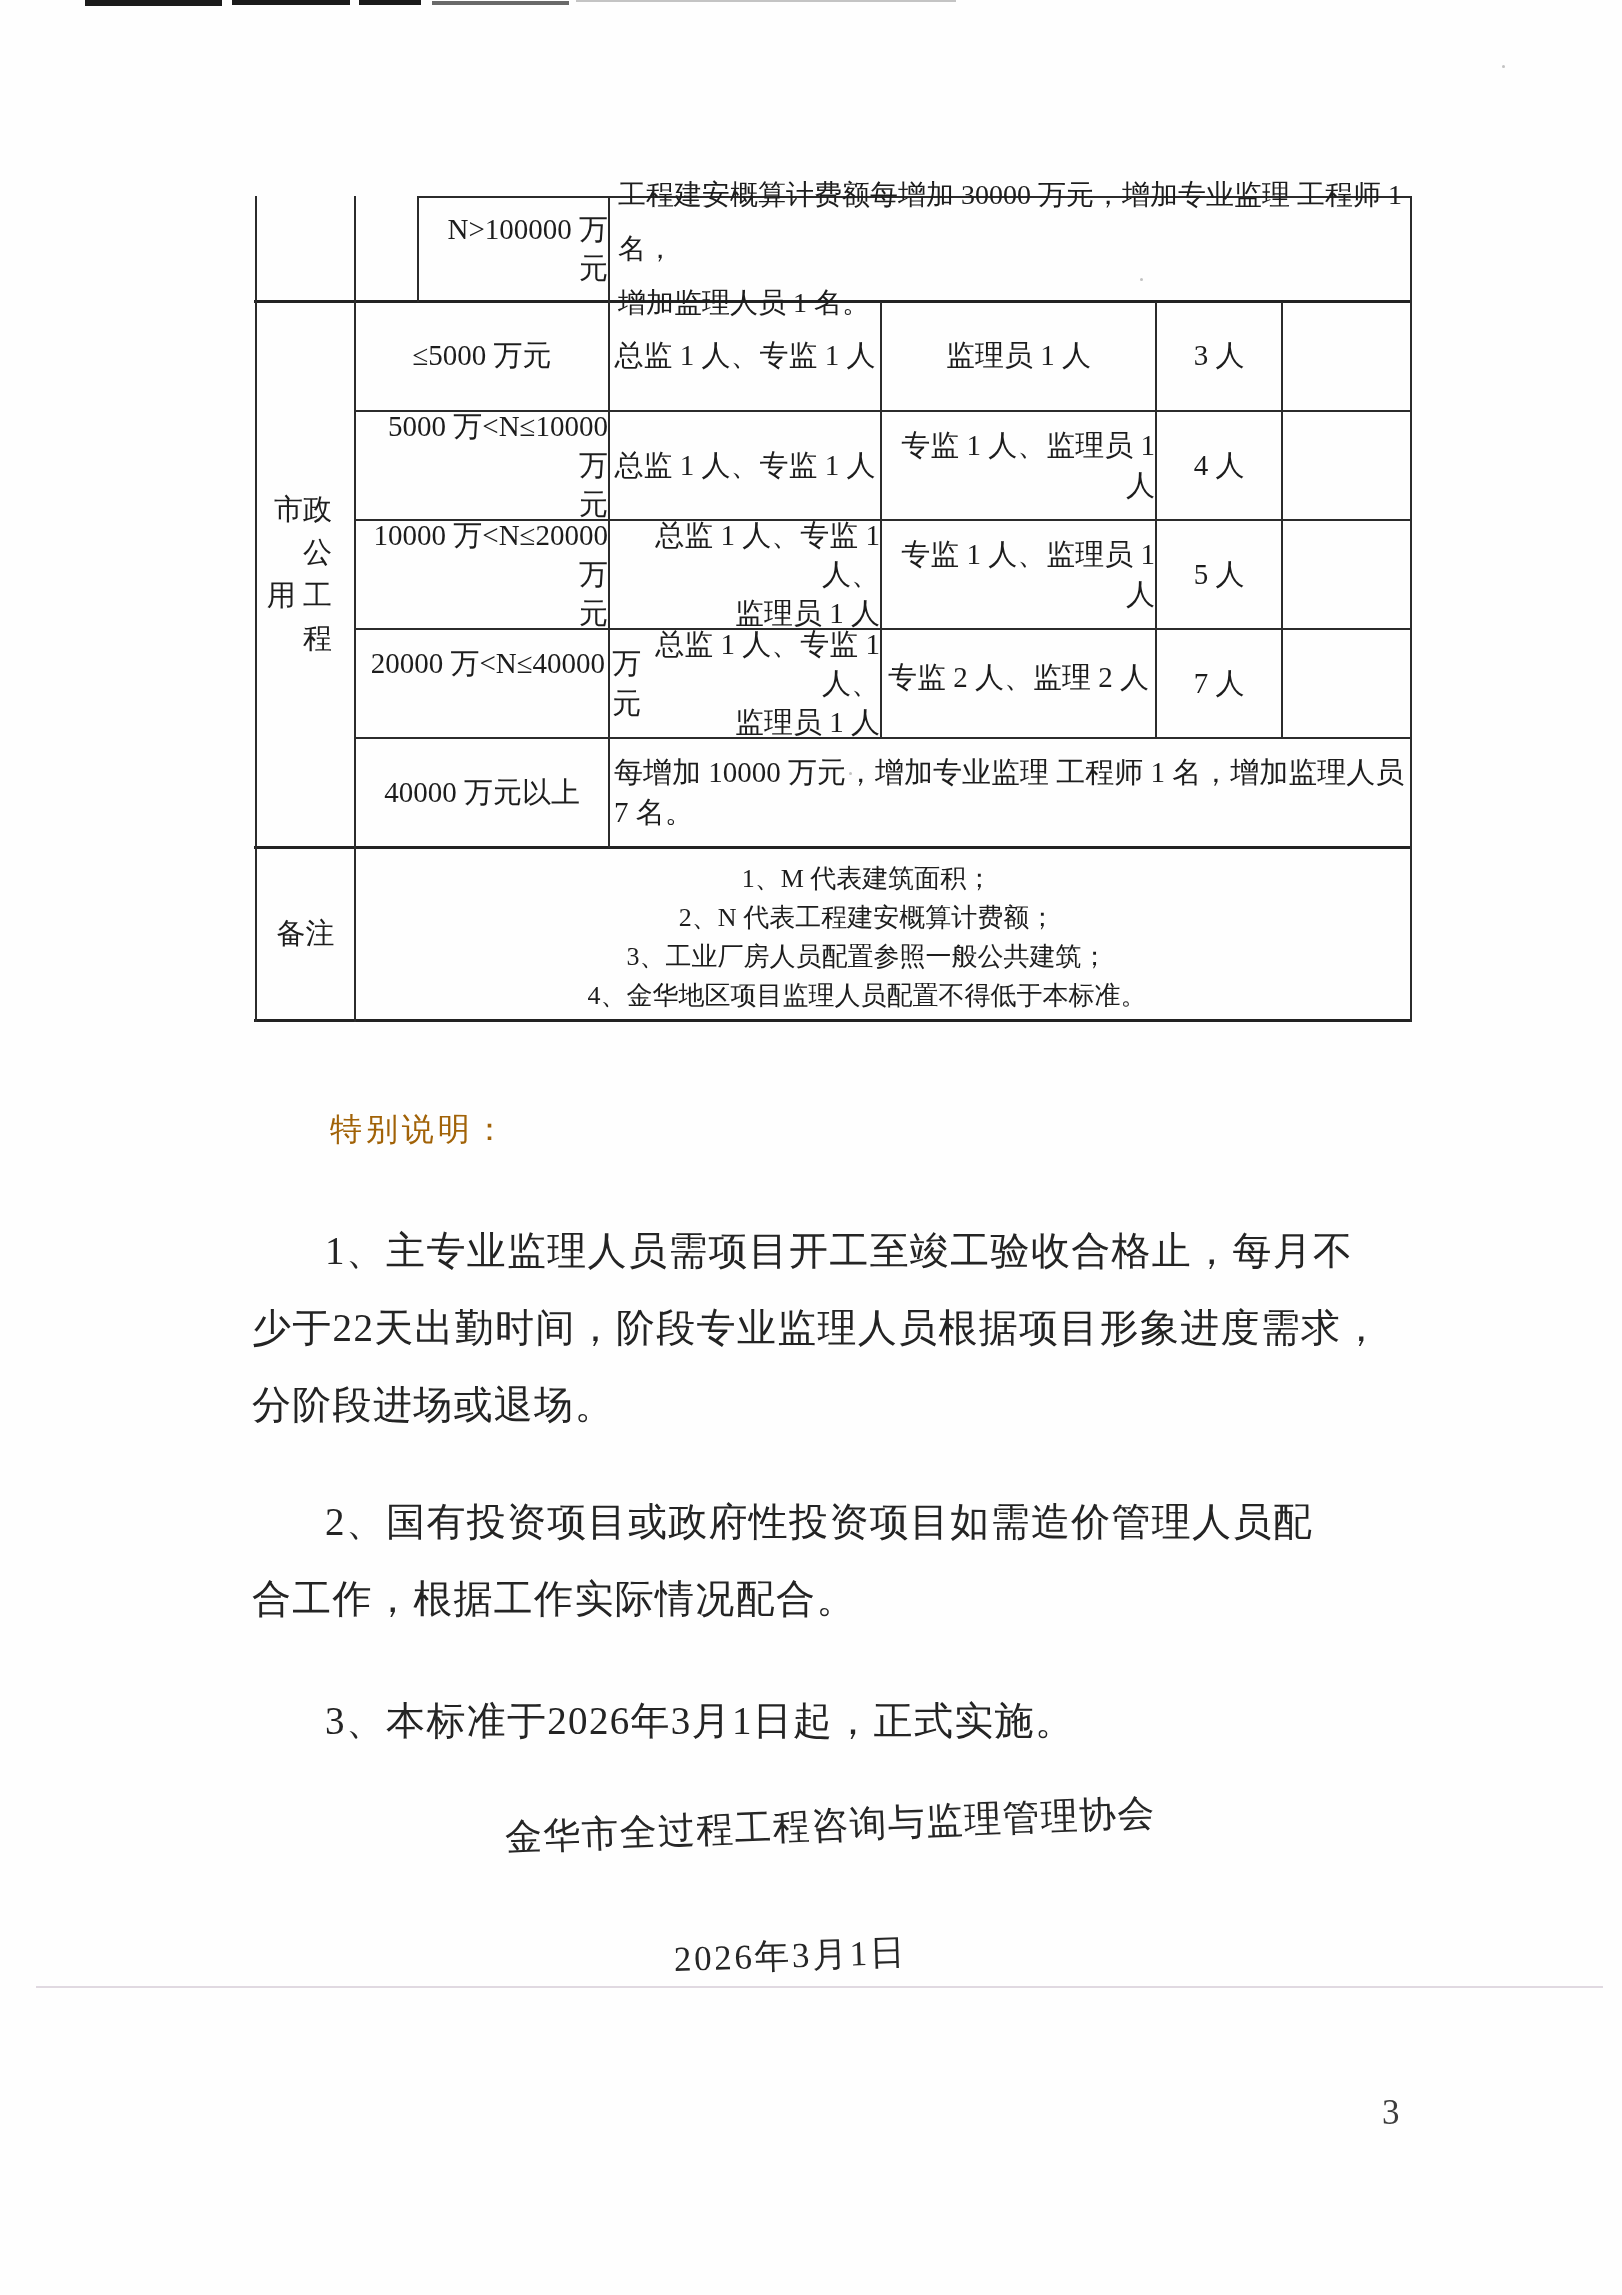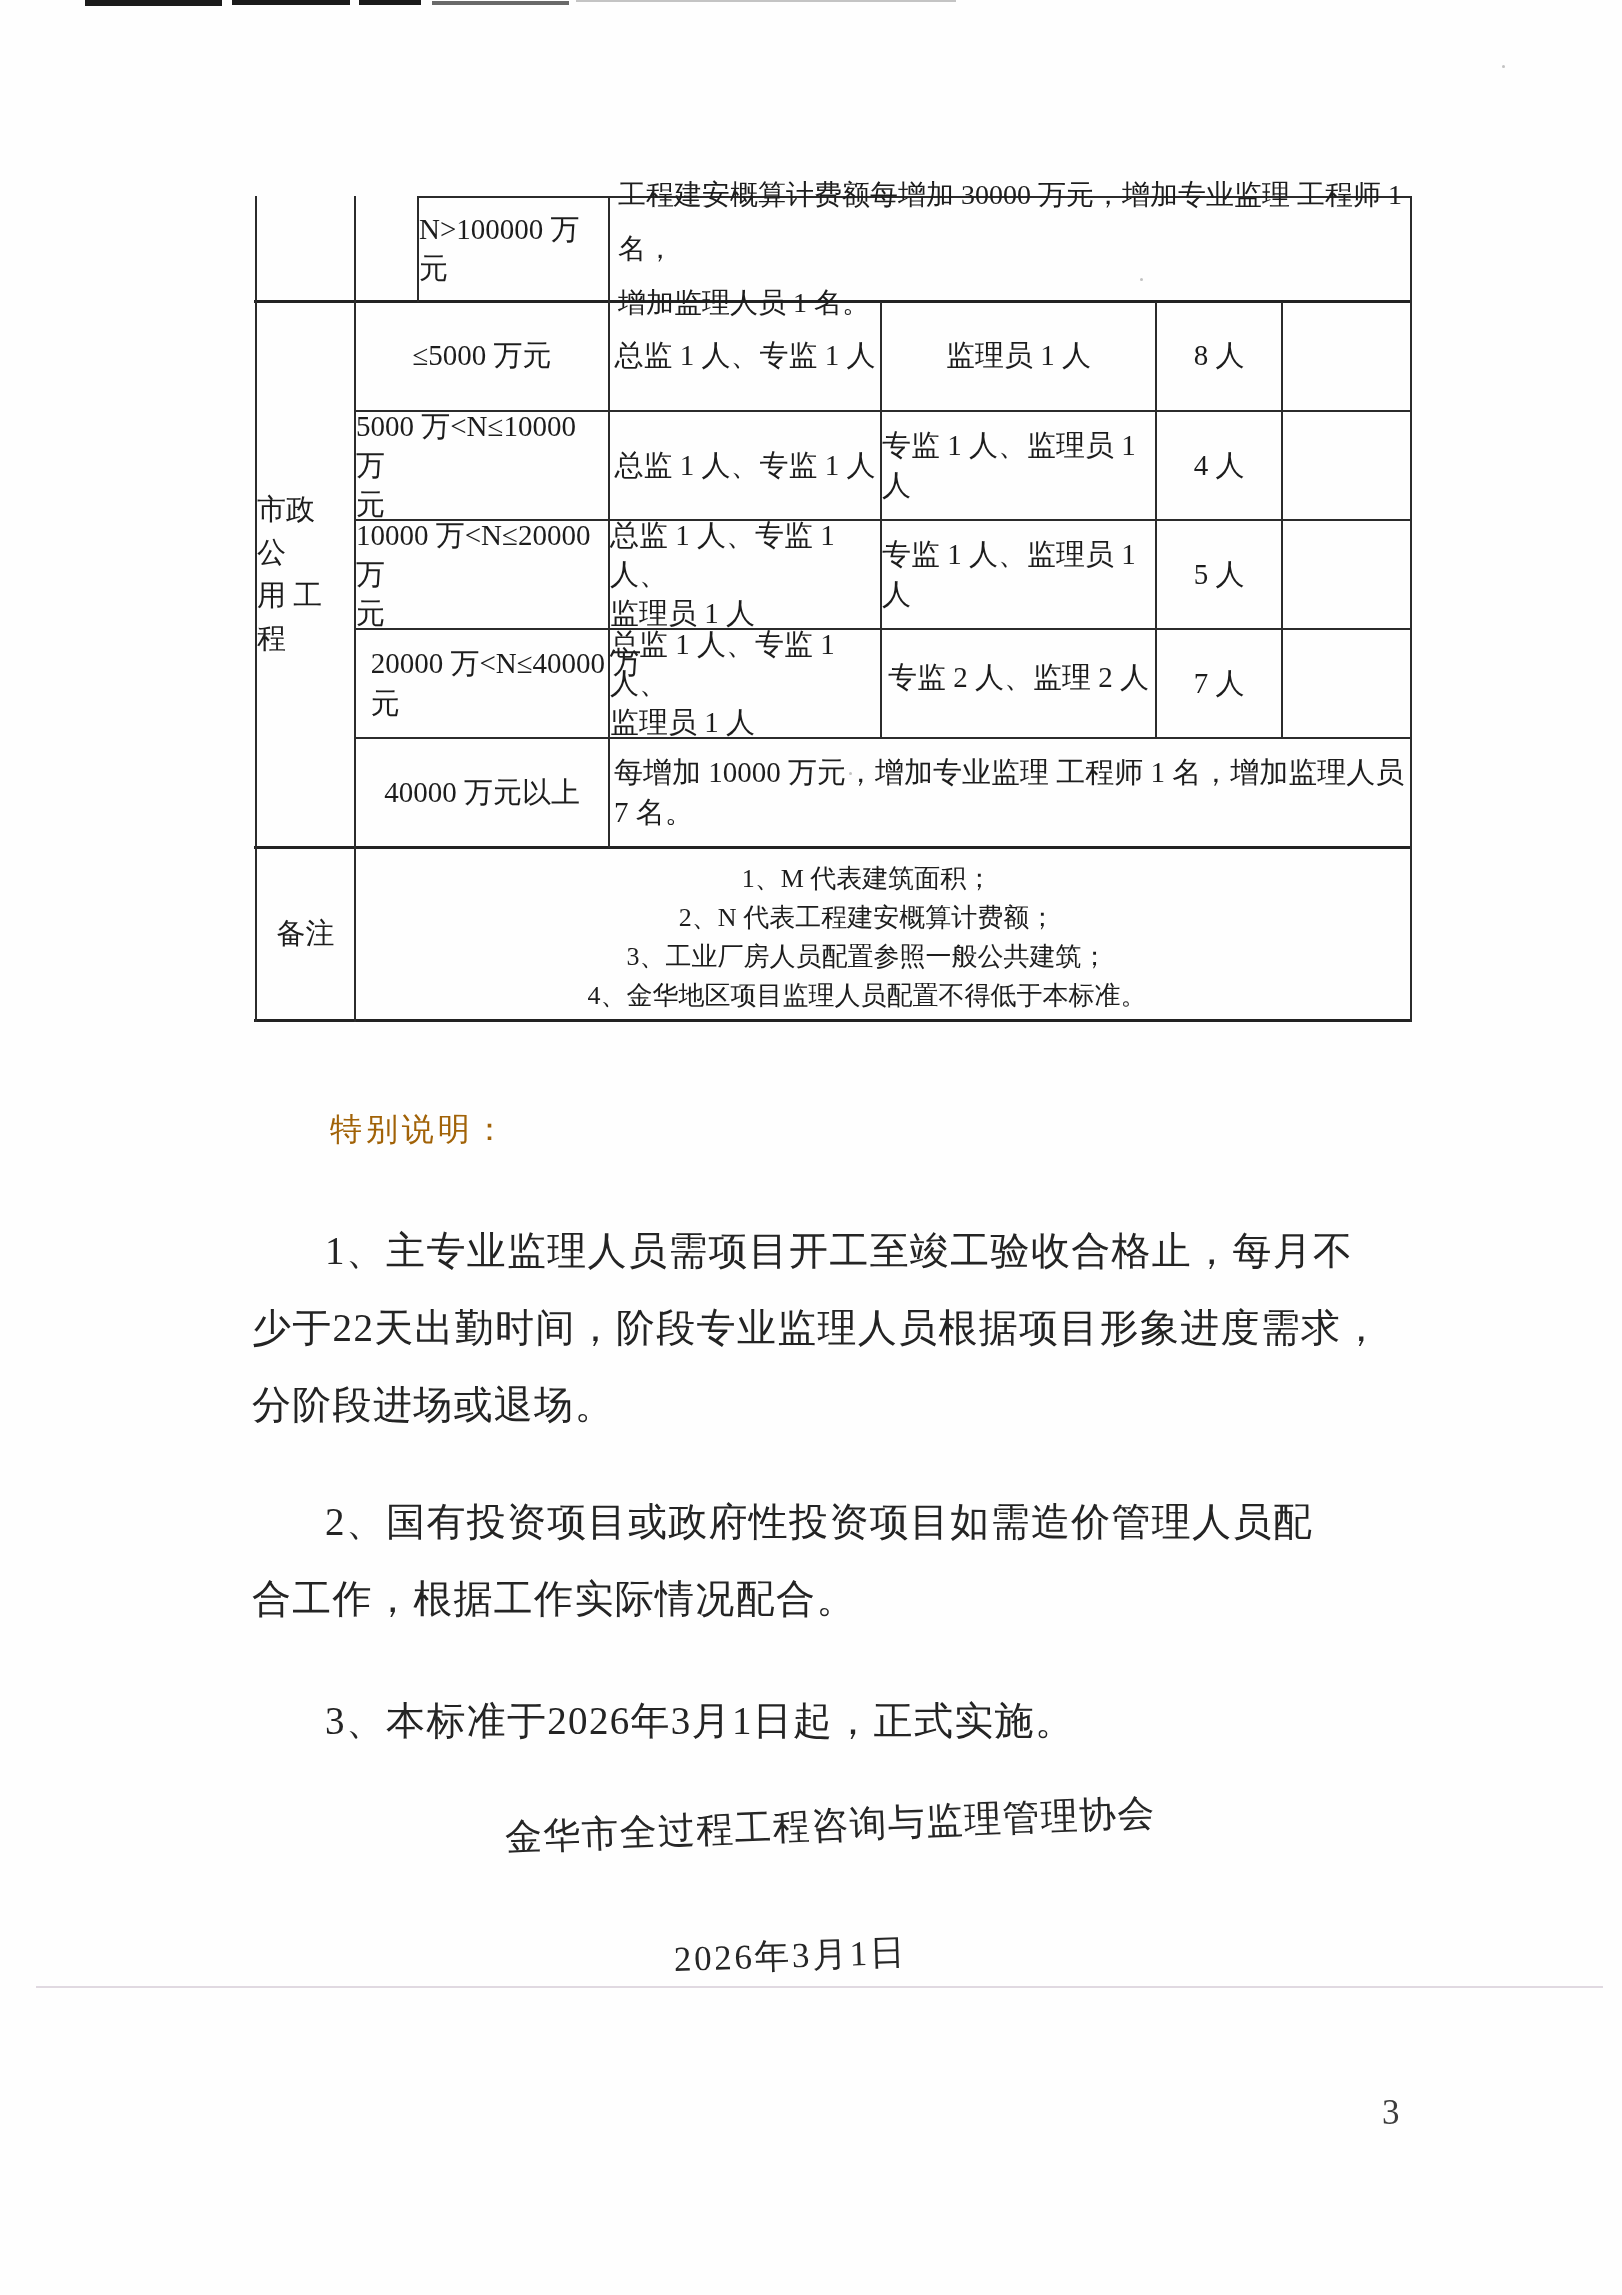--- a/index.html
+++ b/index.html
@@ -14,21 +14,21 @@
   .speck { position:absolute; width:3.3px; height:3.3px; border-radius:50%; background:#9a9a9a; opacity:.6; }
 
   
   .hline, .vline { position:absolute; background:#2b2b2b; }
   .hline { height:2px; }
   .hline.thick { height:3.3px; background:#222; }
   .vline { width:2px; }
 
   
   .cell { position:absolute; display:flex; align-items:center; justify-content:center;
-          font-size:29px; color:#1d1d1d; text-align:left; white-space:pre-line; line-height:1.35; }
+          font-size:29px; color:#1d1d1d; text-align:right; white-space:pre-line; line-height:1.35; }
   .cell.left { justify-content:flex-start; text-align:left; }
   .cell.small { font-size:28px; line-height:54px; }
   .cell.cat { line-height:43px; }
   .remark-lines { position:absolute; font-size:26px; color:#1d1d1d; line-height:39px; white-space:pre-line; }
 
   
   .bodyline { position:absolute; color:#242424; font-size:39px; letter-spacing:1.3px; line-height:77px; white-space:pre-line; }
   .heading { position:absolute; color:#a16207; font-size:32px; letter-spacing:3.9px; }
   .indent { text-indent:73px; }
   .sig { position:absolute; color:#262626; font-size:37px; letter-spacing:1.3px; transform:rotate(-2.2deg); transform-origin:0 50%; }
@@ -73,21 +73,21 @@
     <div class="cell" style="left:419px; top:198px; width:189px; height:102px;">N&gt;100000 万元</div>
     <div class="cell left small" style="left:618px; top:198px; width:789px; height:102px;">工程建安概算计费额每增加 30000 万元，增加专业监理 工程师 1 名，
 增加监理人员 1 名。</div>
 
     <div class="cell cat" style="left:257px; top:302px; width:75px; height:544px;">市政公
 用 工程</div>
 
     <div class="cell" style="left:356px;  top:302px; width:252px; height:108px;">≤5000 万元</div>
     <div class="cell" style="left:610px;  top:302px; width:270px; height:108px;">总监 1 人、专监 1 人</div>
     <div class="cell" style="left:882px; top:302px; width:273px; height:108px;">监理员 1 人</div>
-    <div class="cell" style="left:1157px; top:302px; width:124px; height:108px;">8 人</div>
+    <div class="cell" style="left:1157px; top:302px; width:124px; height:108px;">3 人</div>
     <div class="cell" style="left:1283px; top:302px; width:127px; height:108px;"></div>
 
     <div class="cell" style="left:356px;  top:412px; width:252px; height:107px;">5000 万&lt;N≤10000 万
 元</div>
     <div class="cell" style="left:610px;  top:412px; width:270px; height:107px;">总监 1 人、专监 1 人</div>
     <div class="cell" style="left:882px; top:412px; width:273px; height:107px;">专监 1 人、监理员 1 人</div>
     <div class="cell" style="left:1157px; top:412px; width:124px; height:107px;">4 人</div>
     <div class="cell" style="left:1283px; top:412px; width:127px; height:107px;"></div>
 
     <div class="cell" style="left:356px;  top:521px; width:252px; height:107px;">10000 万&lt;N≤20000 万

